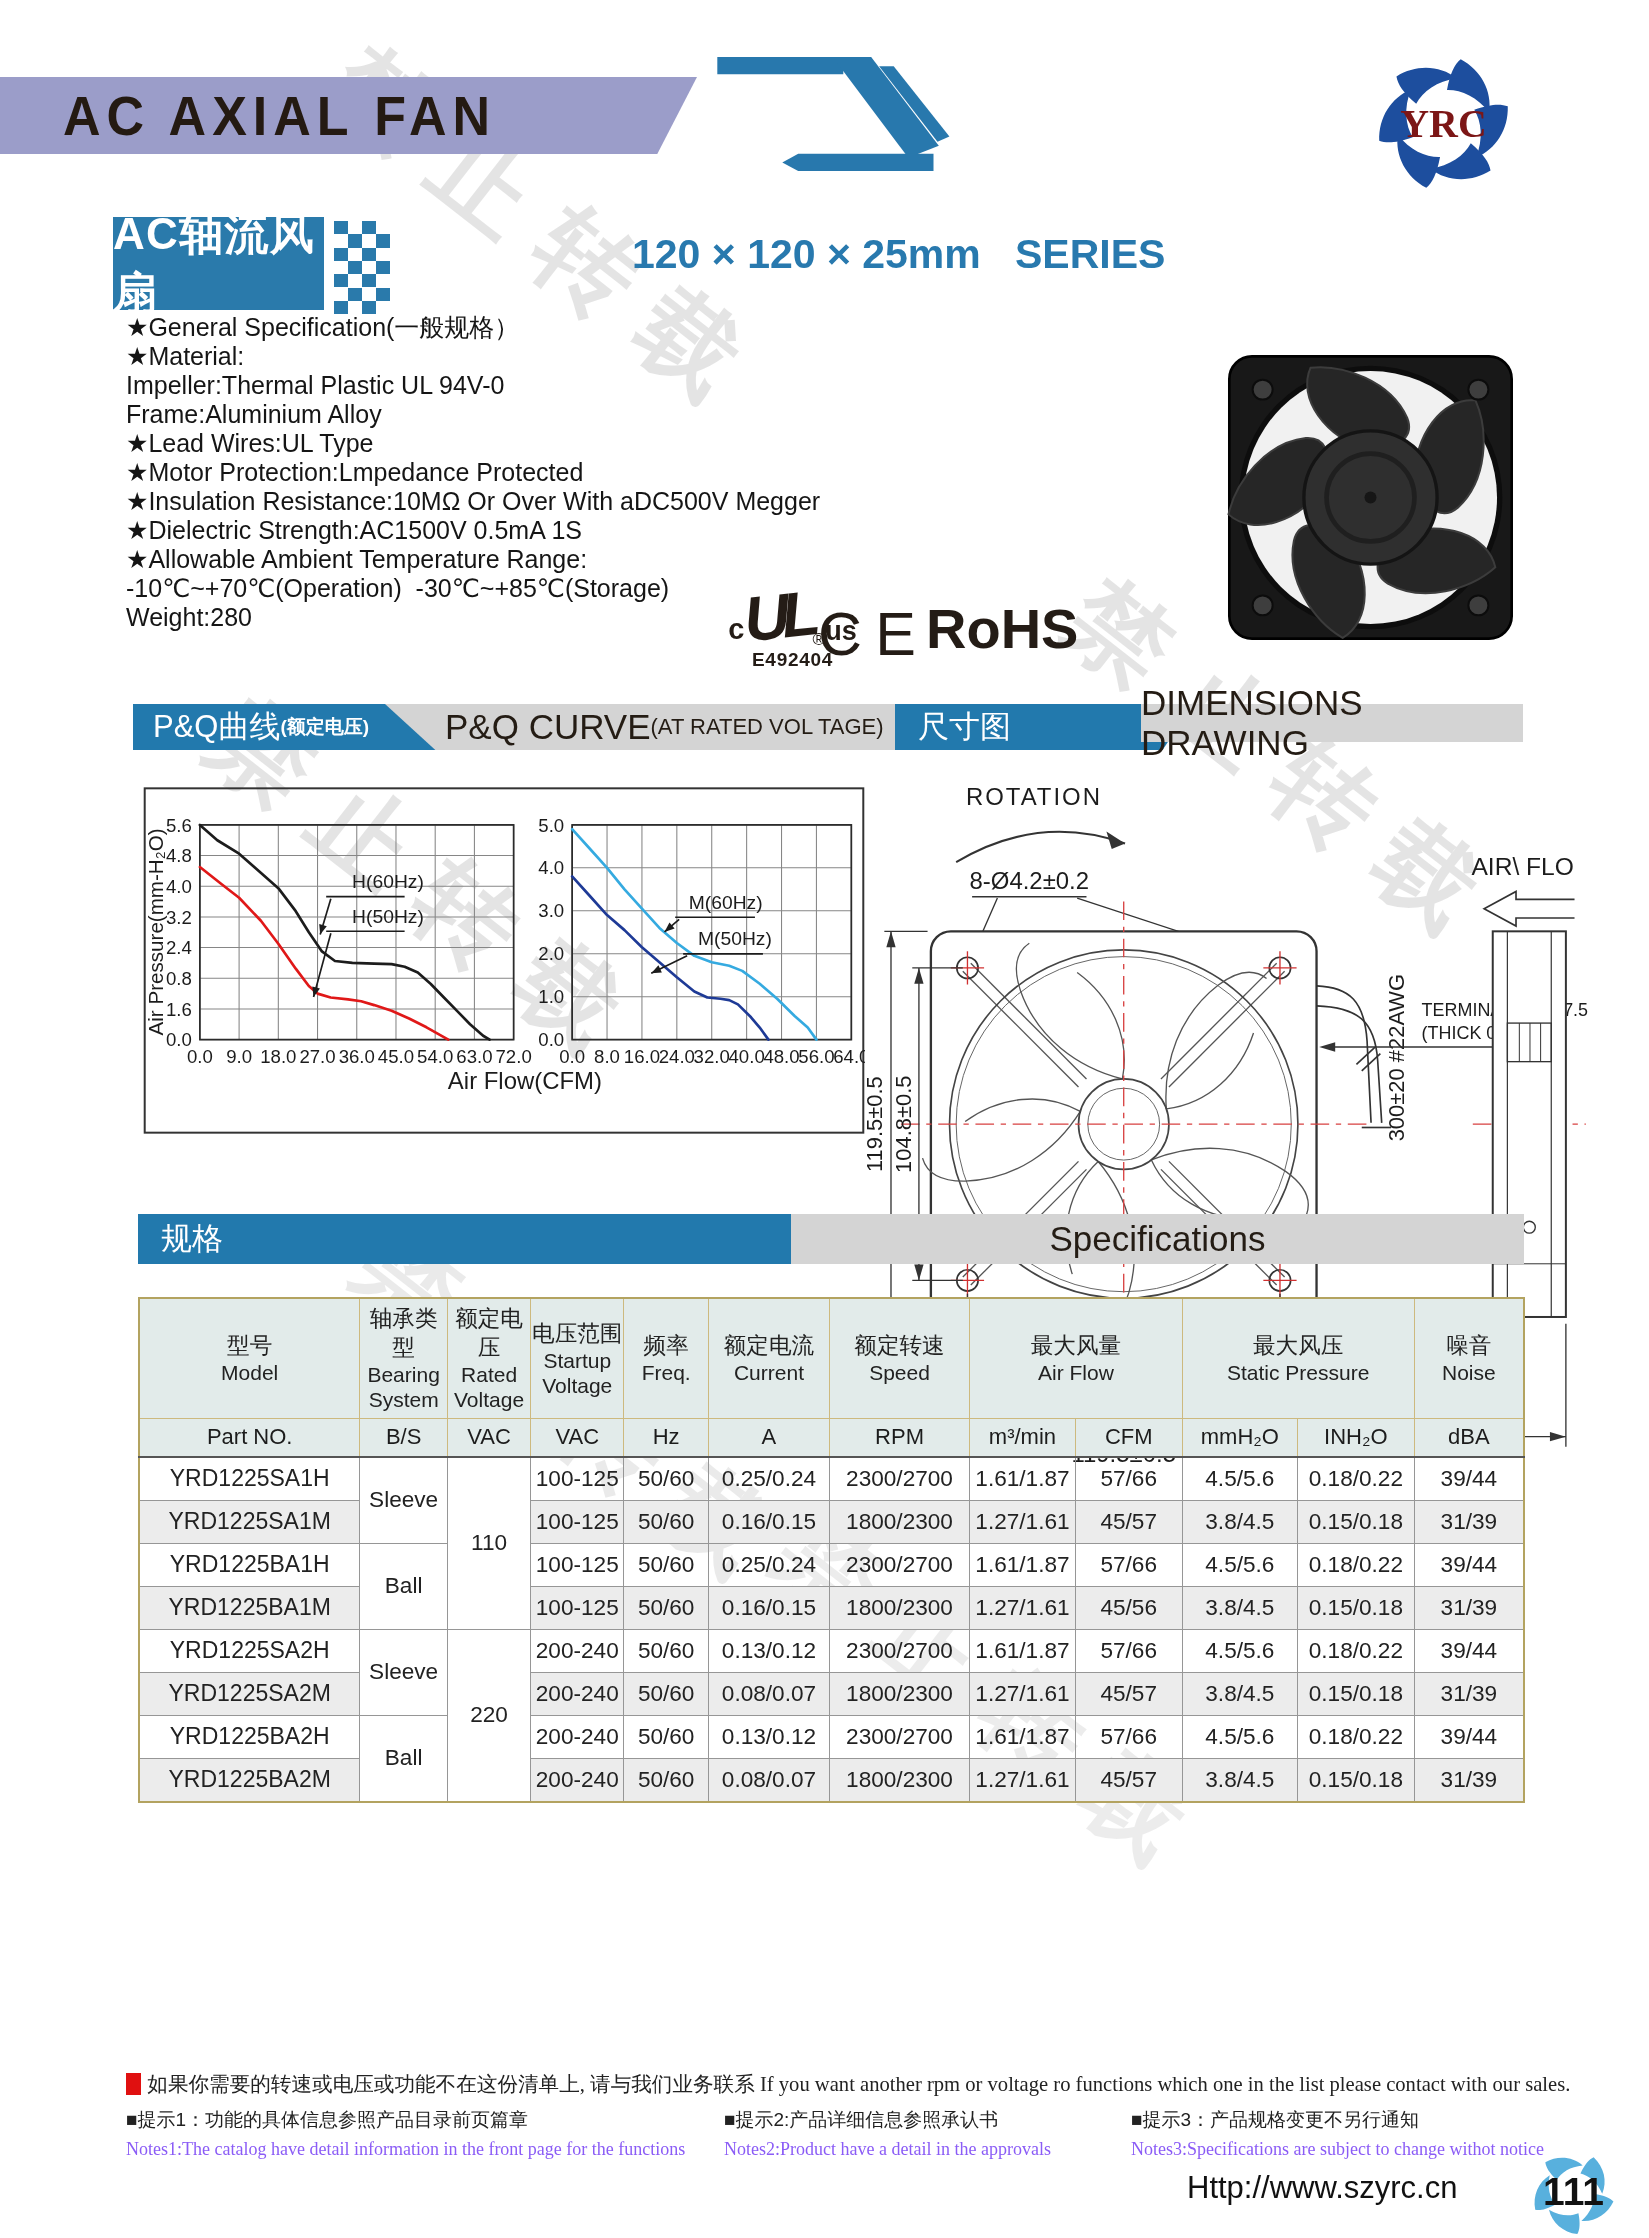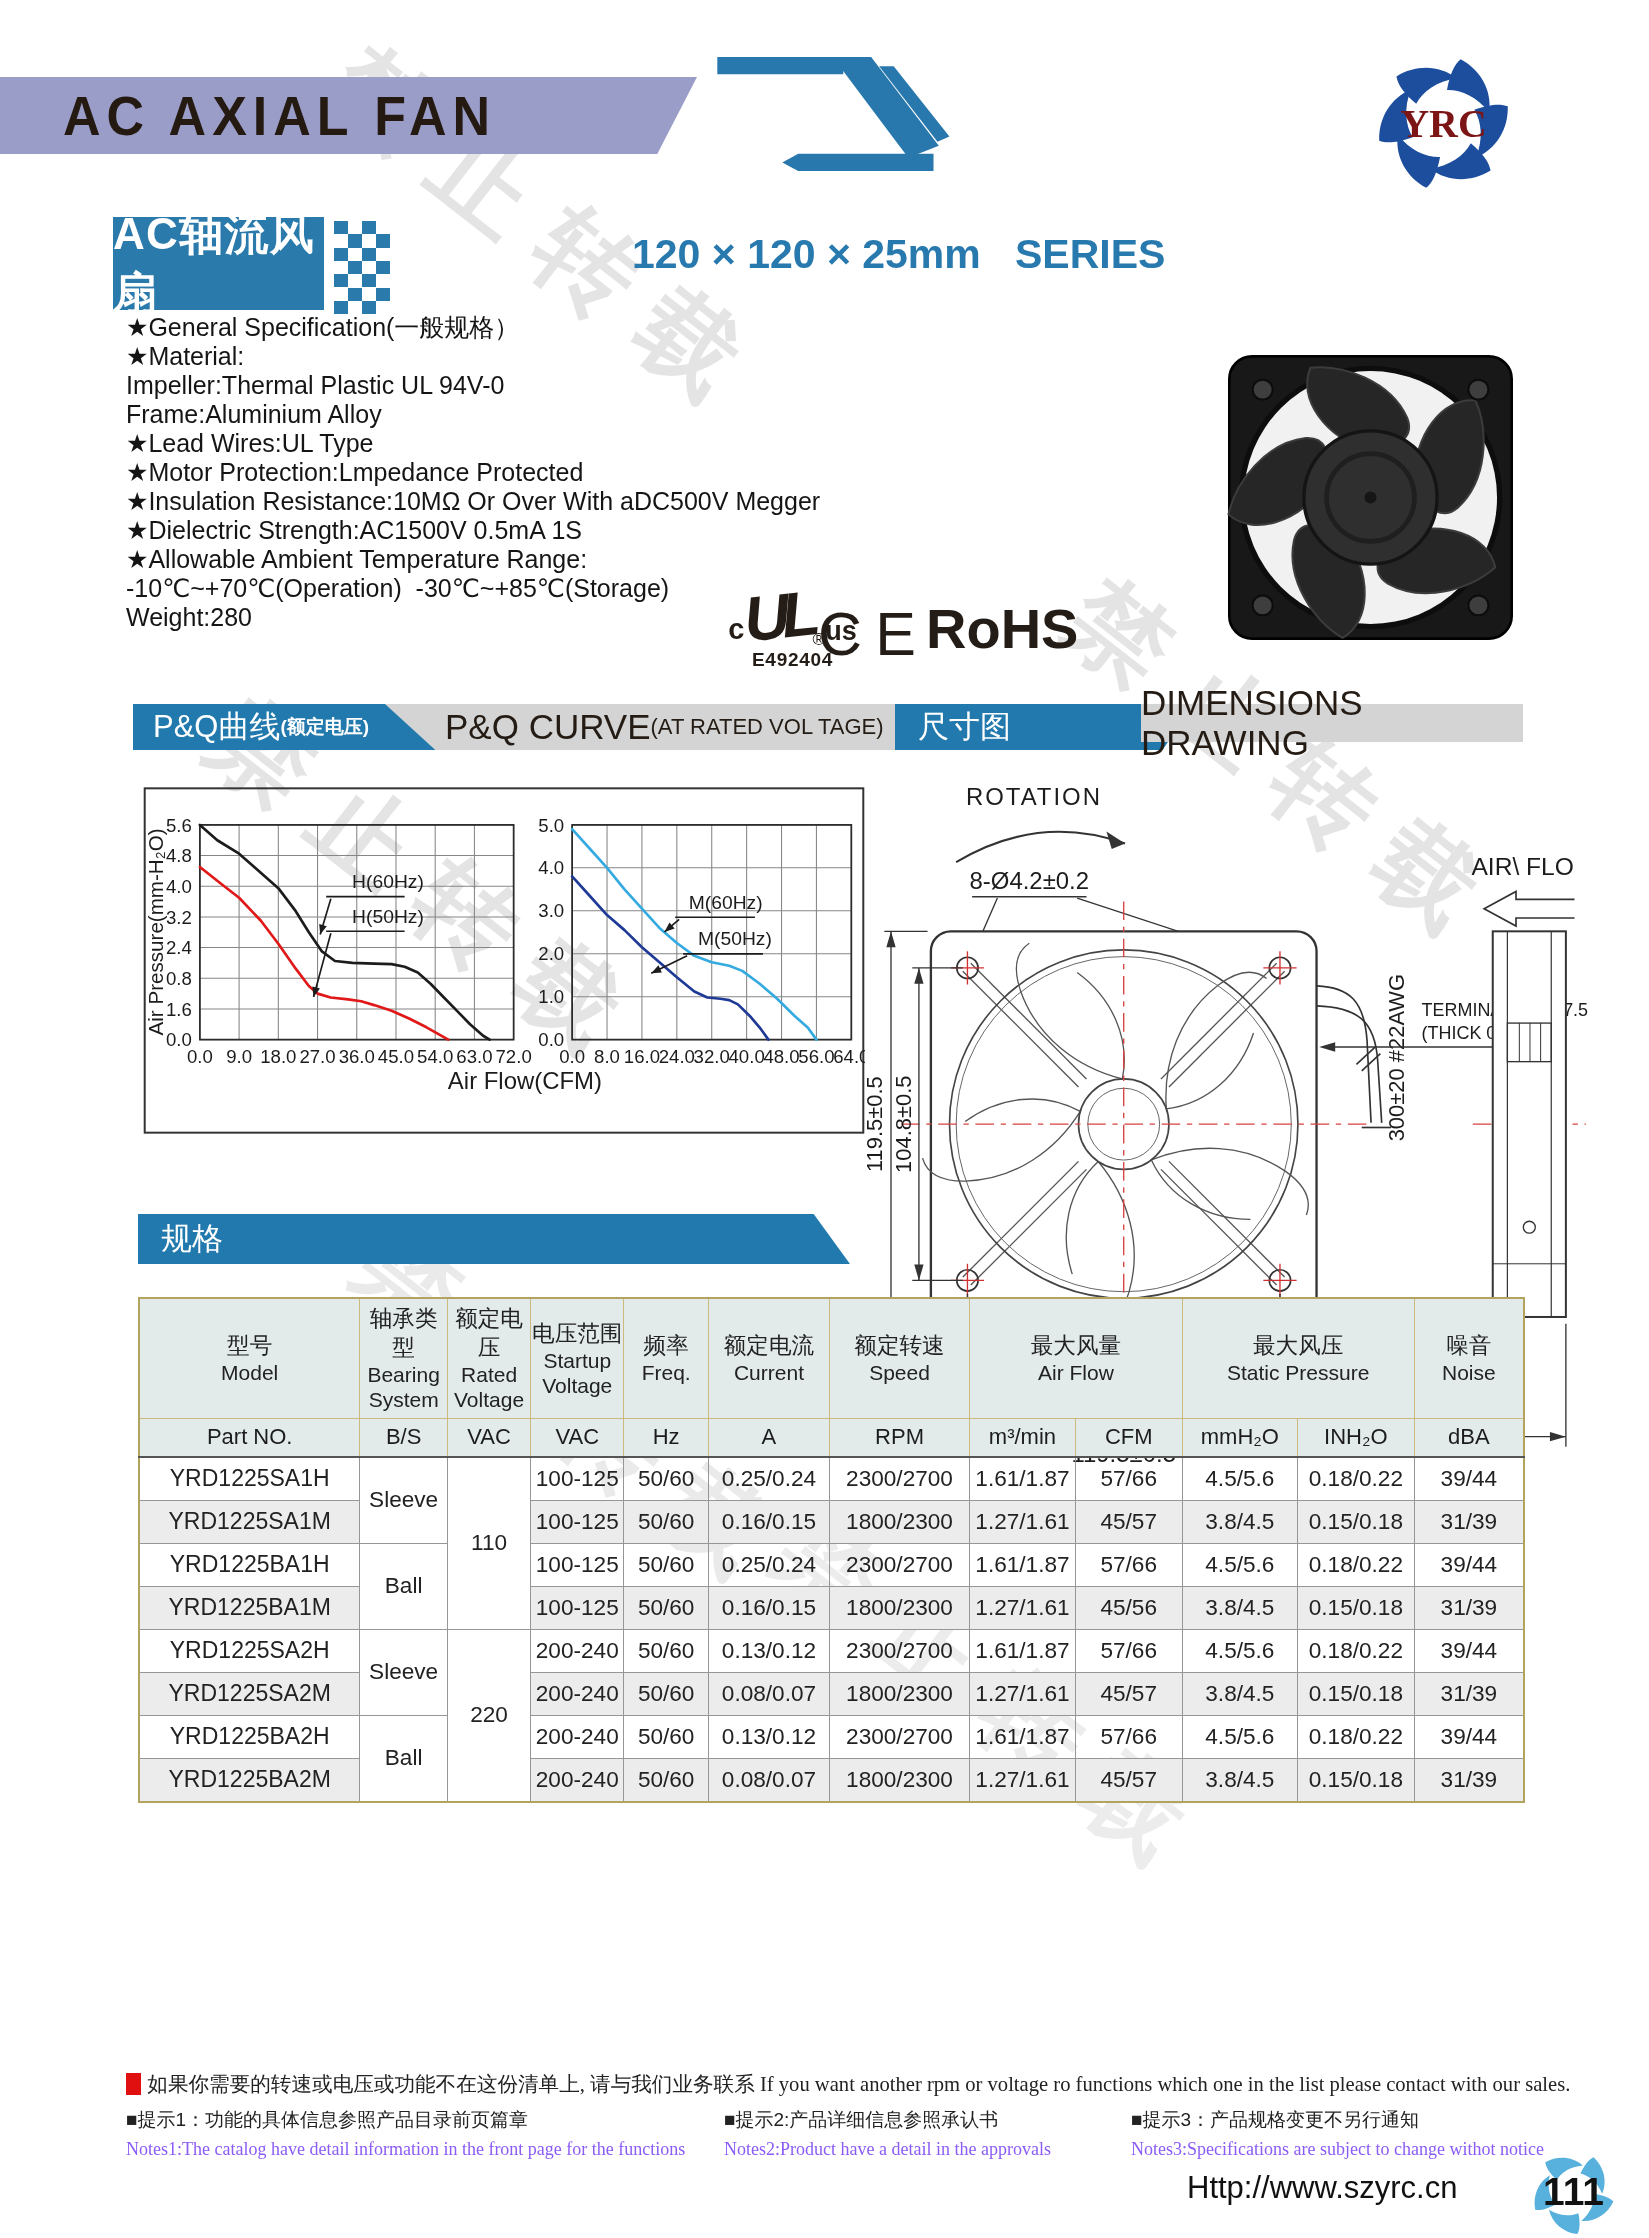--- a/index.html
+++ b/index.html
@@ -439,20 +439,23 @@
       <line x1="2245" y1="2160" x2="2355" y2="2160" stroke="#333" stroke-width="2"></line>
       <polygon points="2245,2160 2269,2153 2269,2167" fill="#333"></polygon>
       <polygon points="2355,2160 2331,2153 2331,2167" fill="#333"></polygon>
       <text x="2150" y="2150" font-size="36" text-anchor="middle">26.0±0.5</text>
     </g>
   </svg>
 
   <div class="band-blue spec-blue">
     <span class="band-cn">规格</span>
   </div>
+  <div class="band-gray spec-gray">
+    <span class="band-en">Specifications</span>
+  </div>
 
   <div class="spec-table-wrap">
     <table class="spec" id="spec-table">
         <colgroup>
           <col style="width: 15.9%;">
           <col style="width: 6.3%;">
           <col style="width: 6%;">
           <col style="width: 6.7%;">
           <col style="width: 6.1%;">
           <col style="width: 8.7%;">

